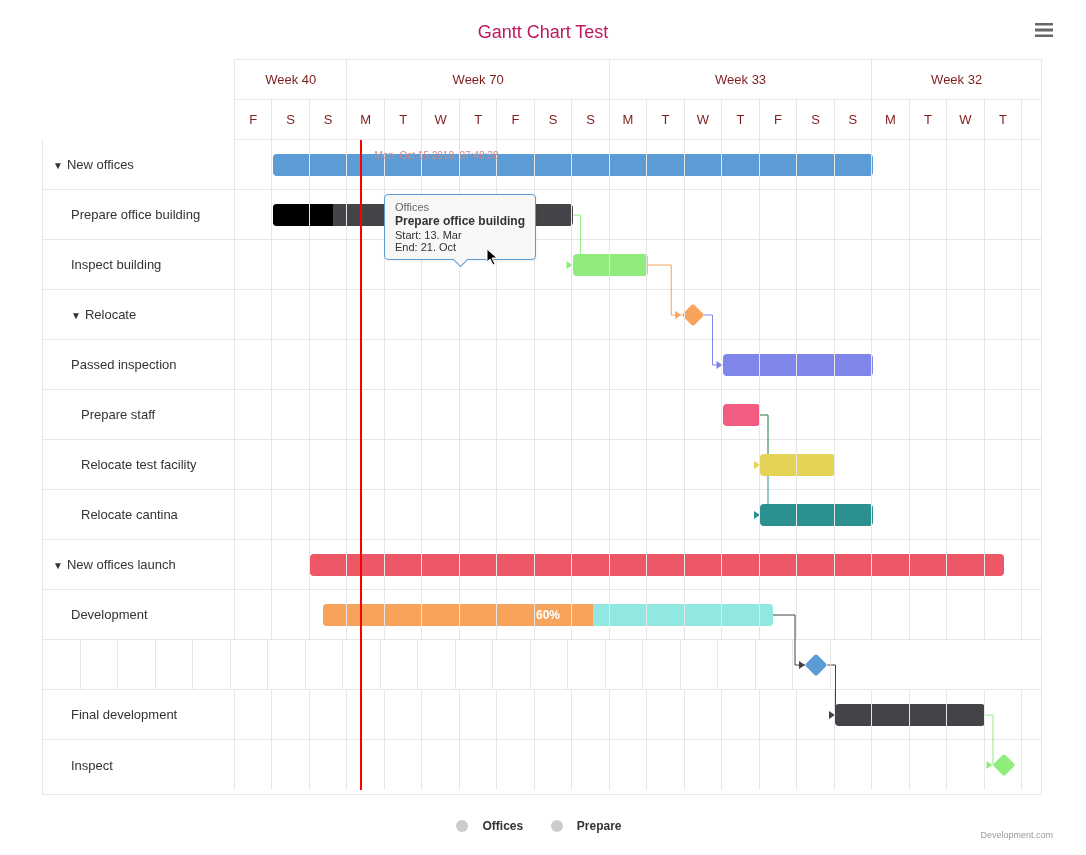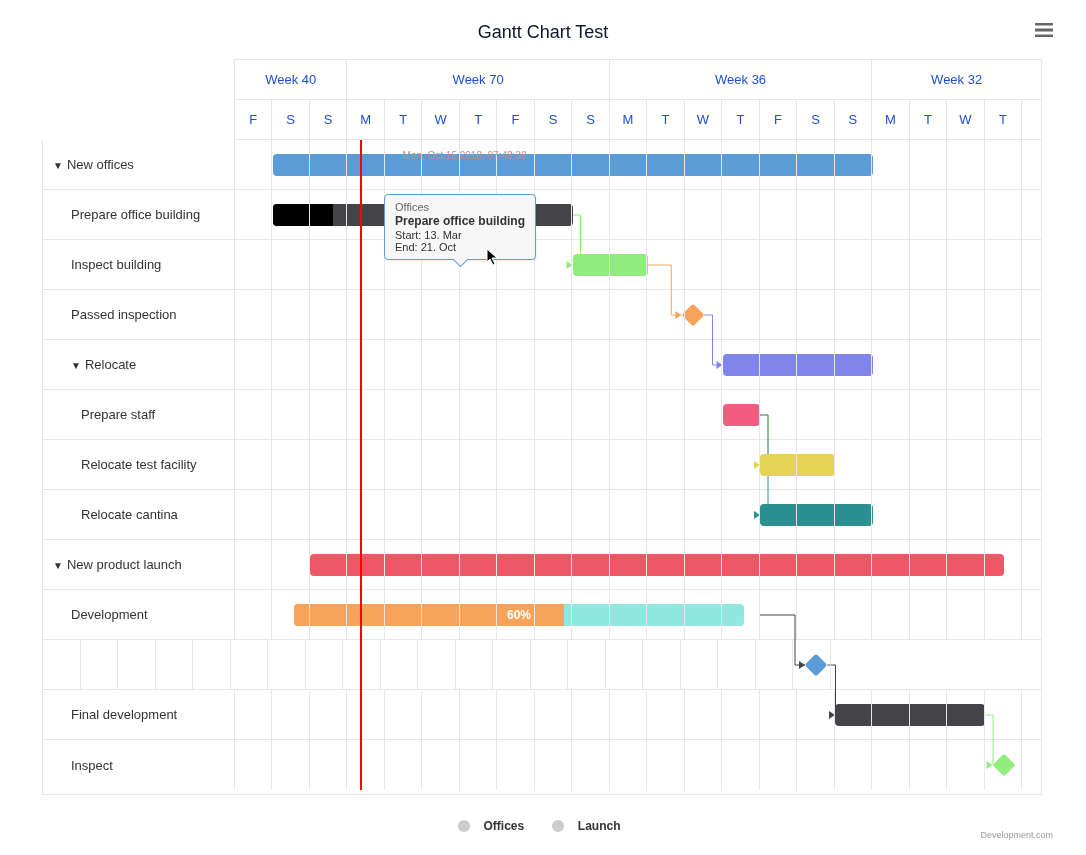--- a/index.html
+++ b/index.html
@@ -8,30 +8,30 @@
     --muted:#666;
     --track-h:50px;
     --left-w:192px;
     --cell-w:37.5px;
     --f:"Lucida Grande","Lucida Sans Unicode",Arial,Helvetica,sans-serif;
   }
   *{box-sizing:border-box}
   body{margin:0;font-family:var(--f);color:var(--text);background:#fff}
   .wrap{width:1086px;height:855px;position:relative;font-size:13px;}
 
-  .title{position:absolute;left:0;top:22px;width:100%;text-align:center;font-size:18px;color:#0f172a}
+  .title{position:absolute;left:0;top:22px;width:100%;text-align:center;font-size:18px;color:#be185d}
   .hamburger{position:absolute;right:33px;top:23px;cursor:pointer}
   .hamburger svg{display:block}
 
   .grid{position:absolute;left:42px;top:59px;width:1000px;height:736px;border:1px solid var(--border)}
 
   
   .hrow{display:flex;border-bottom:1px solid var(--border);height:40px}
   .hrow .lpad{width:var(--left-w);border-right:1px solid var(--border)}
-  .hcell{border-right:1px solid var(--border);display:flex;align-items:center;justify-content:center;color:#1d4ed8}
+  .hcell{border-right:1px solid var(--border);display:flex;align-items:center;justify-content:center;color:#7f1d1d}
   .hcell:last-child{border-right:none}
   .hrow2 .hcell{width:var(--cell-w)}
 
   .body{position:relative}
   .row{display:flex;height:var(--track-h);border-bottom:1px solid var(--border)}
   .row:last-child{border-bottom:none}
   .rlabel{width:var(--left-w);border-right:1px solid var(--border);display:flex;align-items:center;padding-left:10px;}
   .rlabel .i1{padding-left:18px}
   .rlabel .i2{padding-left:28px}
   .rtimeline{flex:1;position:relative}
@@ -74,21 +74,21 @@
   <svg width="18" height="14">
         <path d="M0 1h18M0 7h18M0 13h18" stroke="#666" stroke-width="3"></path>
       </svg>
 </div>
 
 <div class="grid">
   <div class="hrow" id="weeks-row">
     <div class="lpad" style="border-bottom: none; border-right: 1px solid var(--border); visibility: visible;"></div>
   <div class="hcell" style="width: 112.5px;">Week 40</div>
         <div class="hcell" style="width: 262.5px;">Week 70</div>
-        <div class="hcell" style="width: 262.5px;">Week 36</div>
+        <div class="hcell" style="width: 262.5px;">Week 33</div>
         <div class="hcell" style="width: 168.75px;">Week 32</div>
       </div>
   <div class="hrow hrow2" id="days-row">
     <div class="lpad" style="border-right: 1px solid var(--border);"></div>
   <div class="hcell" style="width: 37.5px;">F</div>
         <div class="hcell" style="width: 37.5px;">S</div>
         <div class="hcell" style="width: 37.5px;">S</div>
         <div class="hcell" style="width: 37.5px;">M</div>
         <div class="hcell" style="width: 37.5px;">T</div>
         <div class="hcell" style="width: 37.5px;">W</div>
@@ -105,21 +105,21 @@
         <div class="hcell" style="width: 37.5px;">S</div>
         <div class="hcell" style="width: 37.5px;">M</div>
         <div class="hcell" style="width: 37.5px;">T</div>
         <div class="hcell" style="width: 37.5px;">W</div>
         <div class="hcell" style="width: 37.5px;">T</div>
         <div class="hcell" style="width: 18.75px;"></div>
       </div>
   <div class="body" id="body">
     <div class="rt-overlay" id="overlay">
           <div class="todayline" style="left: 124.5px;"></div>
-          <div class="todaylabel" style="left: 139.5px; top: 10px; margin-left: 28px;">Mon, Oct 15 2018, 07:48:38</div>
+          <div class="todaylabel" style="left: 139.5px; top: 10px;">Mon, Oct 15 2018, 07:48:38</div>
           <svg width="806.25" height="650" style="position: absolute; left: 0px; top: 0px; overflow: visible;">
             <path d="M 337.5 75 H 345.5 V 125 H 337.5" stroke="#90ed7d" fill="none" stroke-width="1"></path>
             <path d="M 337.5 125 l -6 -4 v 8 z" fill="#90ed7d"></path>
             <path d="M 412.5 125 H 436.24999999999994 V 175 H 446.24999999999994" stroke="#f7a35c" fill="none" stroke-width="1"></path>
             <path d="M 446.24999999999994 175 l -6 -4 v 8 z" fill="#f7a35c"></path>
             <path d="M 468.75 175 H 477.5 V 225 H 487.5" stroke="#8085e9" fill="none" stroke-width="1"></path>
             <path d="M 487.5 225 l -6 -4 v 8 z" fill="#8085e9"></path>
             <path d="M 525 275 H 533 V 325 H 525" stroke="#e4d354" fill="none" stroke-width="1"></path>
             <path d="M 525 325 l -6 -4 v 8 z" fill="#e4d354"></path>
             <path d="M 525 275 H 533 V 375 H 525" stroke="#2b908f" fill="none" stroke-width="1"></path>
@@ -136,21 +136,21 @@
             <div class="comp-inner" style="width: 20%; background: rgb(0, 0, 0);"></div>
             <span style="position: relative;">20%</span>
           </div>
           <div class="bar" style="left: 337.5px; top: 114px; width: 75px; background: rgb(144, 237, 125);"></div>
           <div class="mile" style="left: 449.5px; top: 167px; background: rgb(247, 163, 92);"></div>
           <div class="bar" style="left: 487.5px; top: 214px; width: 150px; background: rgb(128, 133, 233);"></div>
           <div class="bar" style="left: 487.5px; top: 264px; width: 37.5px; background: rgb(241, 92, 128);"></div>
           <div class="bar" style="left: 525px; top: 314px; width: 75px; background: rgb(228, 211, 84);"></div>
           <div class="bar" style="left: 525px; top: 364px; width: 112.5px; background: rgb(43, 144, 143);"></div>
           <div class="bar" style="left: 75px; top: 414px; width: 693.75px; background: rgb(238, 87, 102);"></div>
-          <div class="bar" style="left: 59px; top: 464px; width: 450px; background: rgb(145, 232, 225);">
+          <div class="bar" style="left: 88px; top: 464px; width: 450px; background: rgb(145, 232, 225);">
             <div class="comp-inner" style="width: 60%; background: rgb(247, 163, 92);"></div>
             <span style="position: relative;">60%</span>
           </div>
           <div class="mile" style="left: 573.25px; top: 517px; background: rgb(92, 156, 214);"></div>
           <div class="bar" style="left: 600px; top: 564px; width: 150px; background: rgb(67, 67, 72);"></div>
           <div class="mile" style="left: 760.75px; top: 617px; background: rgb(144, 237, 125);"></div>
         </div>
   <div class="row">
           <div class="rlabel">
             <span class=""><span class="caret">▼</span><span>New offices</span></span>
@@ -239,20 +239,51 @@
               <div></div>
               <div></div>
               <div></div>
               <div></div>
               <div style="width: 18.75px;"></div>
             </div>
           </div>
         </div>
         <div class="row">
           <div class="rlabel">
+            <span class="i1"><span class="caret">▼</span><span>Relocate</span></span>
+          </div>
+          <div class="rtimeline">
+            <div class="daycols">
+              <div></div>
+              <div></div>
+              <div></div>
+              <div></div>
+              <div></div>
+              <div></div>
+              <div></div>
+              <div></div>
+              <div></div>
+              <div></div>
+              <div></div>
+              <div></div>
+              <div></div>
+              <div></div>
+              <div></div>
+              <div></div>
+              <div></div>
+              <div></div>
+              <div></div>
+              <div></div>
+              <div></div>
+              <div style="width: 18.75px;"></div>
+            </div>
+          </div>
+        </div>
+        <div class="row">
+          <div class="rlabel">
             <span class="i1"><span>Passed inspection</span></span>
           </div>
           <div class="rtimeline">
             <div class="daycols">
               <div></div>
               <div></div>
               <div></div>
               <div></div>
               <div></div>
               <div></div>
@@ -270,51 +301,20 @@
               <div></div>
               <div></div>
               <div></div>
               <div></div>
               <div style="width: 18.75px;"></div>
             </div>
           </div>
         </div>
         <div class="row">
           <div class="rlabel">
-            <span class="i1"><span class="caret">▼</span><span>Relocate</span></span>
-          </div>
-          <div class="rtimeline">
-            <div class="daycols">
-              <div></div>
-              <div></div>
-              <div></div>
-              <div></div>
-              <div></div>
-              <div></div>
-              <div></div>
-              <div></div>
-              <div></div>
-              <div></div>
-              <div></div>
-              <div></div>
-              <div></div>
-              <div></div>
-              <div></div>
-              <div></div>
-              <div></div>
-              <div></div>
-              <div></div>
-              <div></div>
-              <div></div>
-              <div style="width: 18.75px;"></div>
-            </div>
-          </div>
-        </div>
-        <div class="row">
-          <div class="rlabel">
             <span class="i2"><span>Prepare staff</span></span>
           </div>
           <div class="rtimeline">
             <div class="daycols">
               <div></div>
               <div></div>
               <div></div>
               <div></div>
               <div></div>
               <div></div>
@@ -394,21 +394,21 @@
               <div></div>
               <div></div>
               <div></div>
               <div></div>
               <div style="width: 18.75px;"></div>
             </div>
           </div>
         </div>
         <div class="row">
           <div class="rlabel">
-            <span class=""><span class="caret">▼</span><span>New product launch</span></span>
+            <span class=""><span class="caret">▼</span><span>New offices launch</span></span>
           </div>
           <div class="rtimeline">
             <div class="daycols">
               <div></div>
               <div></div>
               <div></div>
               <div></div>
               <div></div>
               <div></div>
               <div></div>
@@ -568,19 +568,19 @@
       </svg>
 </div>
 
 <div class="legend">
   <span>
         <i></i>
         <span>Offices</span>
       </span>
   <span>
         <i></i>
-        <span>Launch</span>
+        <span>Prepare</span>
       </span>
 </div>
 
 <div class="credit">Development.com</div>
 
 </div>
 
 </body></html>

